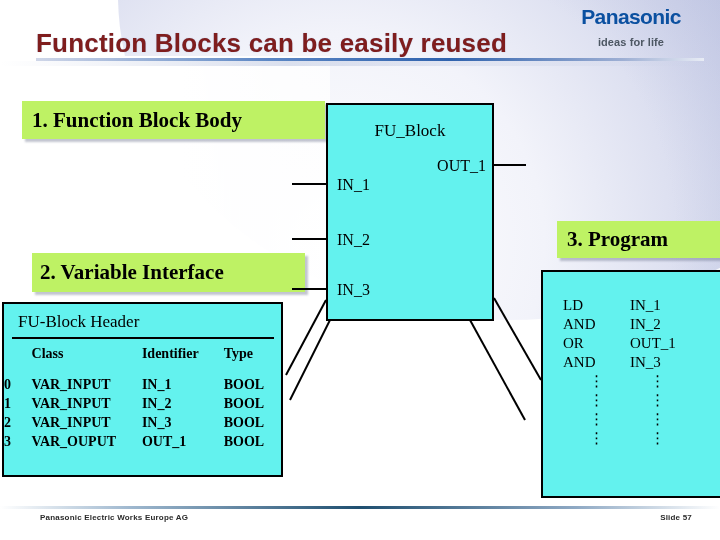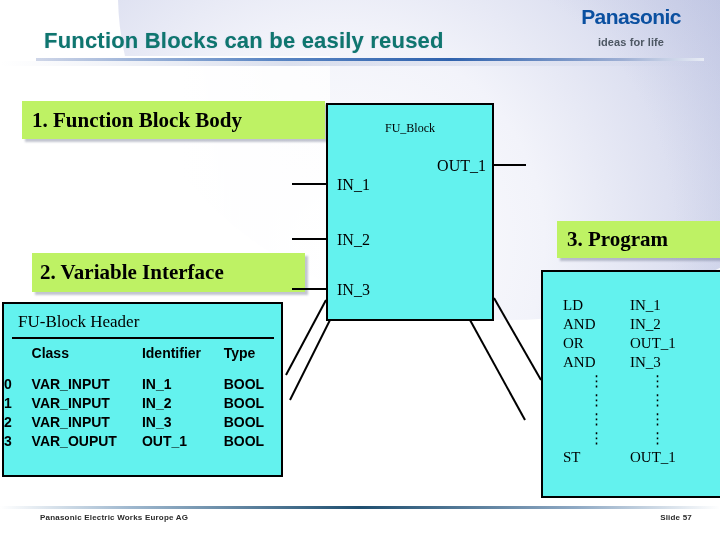--- a/index.html
+++ b/index.html
@@ -50,27 +50,26 @@
   
   .title-bar {
     position: absolute;
     left: 0; top: 0;
     width: 720px; height: 62px;
   }
   .slide-title {
     position: absolute;
     left: 36px; top: 28px;
     font-family: "Liberation Sans", sans-serif;
-    font-size: 22px;
-    font-weight: bold;
-    color: #0f766e;
+    font-size: 26px;
+    font-weight: bold;
+    color: #7f1d1d;
     letter-spacing: 0.2px;
     white-space: nowrap;
     text-shadow: 0 0 1px rgba(31,79,163,0.35);
-    margin-left: 8px;
   }
   .title-rule {
     position: absolute;
     left: 36px; top: 58px;
     width: 668px; height: 3px;
     background: linear-gradient(to right, #cfd6e8 0%, #5b86c4 35%, #2f62ad 62%, #9fb0d4 88%, #e8ecf5 100%);
   }
   .title-rule-soft {
     position: absolute;
     left: 0; top: 61px;
@@ -144,21 +143,21 @@
 
   
   #fu-block {
     left: 326px; top: 103px;
     width: 168px; height: 218px;
   }
   #fu-block-name {
     position: absolute;
     left: 0; right: 0; top: 16px;
     text-align: center;
-    font-size: 12px;
+    font-size: 17px;
     color: #000;
     font-family: "Liberation Serif", serif;
   }
   .port-label {
     position: absolute;
     font-size: 16px;
     color: #000;
     font-family: "Liberation Serif", serif;
     white-space: nowrap;
   }
@@ -201,21 +200,21 @@
     position: absolute;
     left: 8px; top: 33px;
     width: 262px; height: 0;
     border-top: 2px solid #000000;
   }
   .var-table {
     position: absolute;
     left: 0; top: 40px;
     width: 281px;
     border-collapse: collapse;
-    font-family: Liberation Sans, sans-serif;
+    font-family: Liberation Serif, serif;
   }
   .var-table th, .var-table td {
     font-size: 14px;
     font-weight: bold;
     color: #000;
     padding: 0;
     text-align: left;
     line-height: 19px;
   }
   .var-table th { padding-bottom: 12px; }
@@ -380,24 +379,20 @@
             <td class="prog-arg">⋮</td>
           </tr>
           <tr class="dots">
             <td class="prog-op">⋮</td>
             <td class="prog-arg">⋮</td>
           </tr>
           <tr class="dots">
             <td class="prog-op">⋮</td>
             <td class="prog-arg">⋮</td>
           </tr>
-          <tr>
-            <td class="prog-op">ST</td>
-            <td class="prog-arg">OUT_1</td>
-          </tr>
         </tbody>
     </table>
   </div>
 
   <div class="footer-rule"></div>
   <div class="footer-text" id="footer-company">Panasonic Electric Works Europe AG</div>
   <div class="footer-text" id="footer-slide">Slide 57</div>
 
 </div>
 

